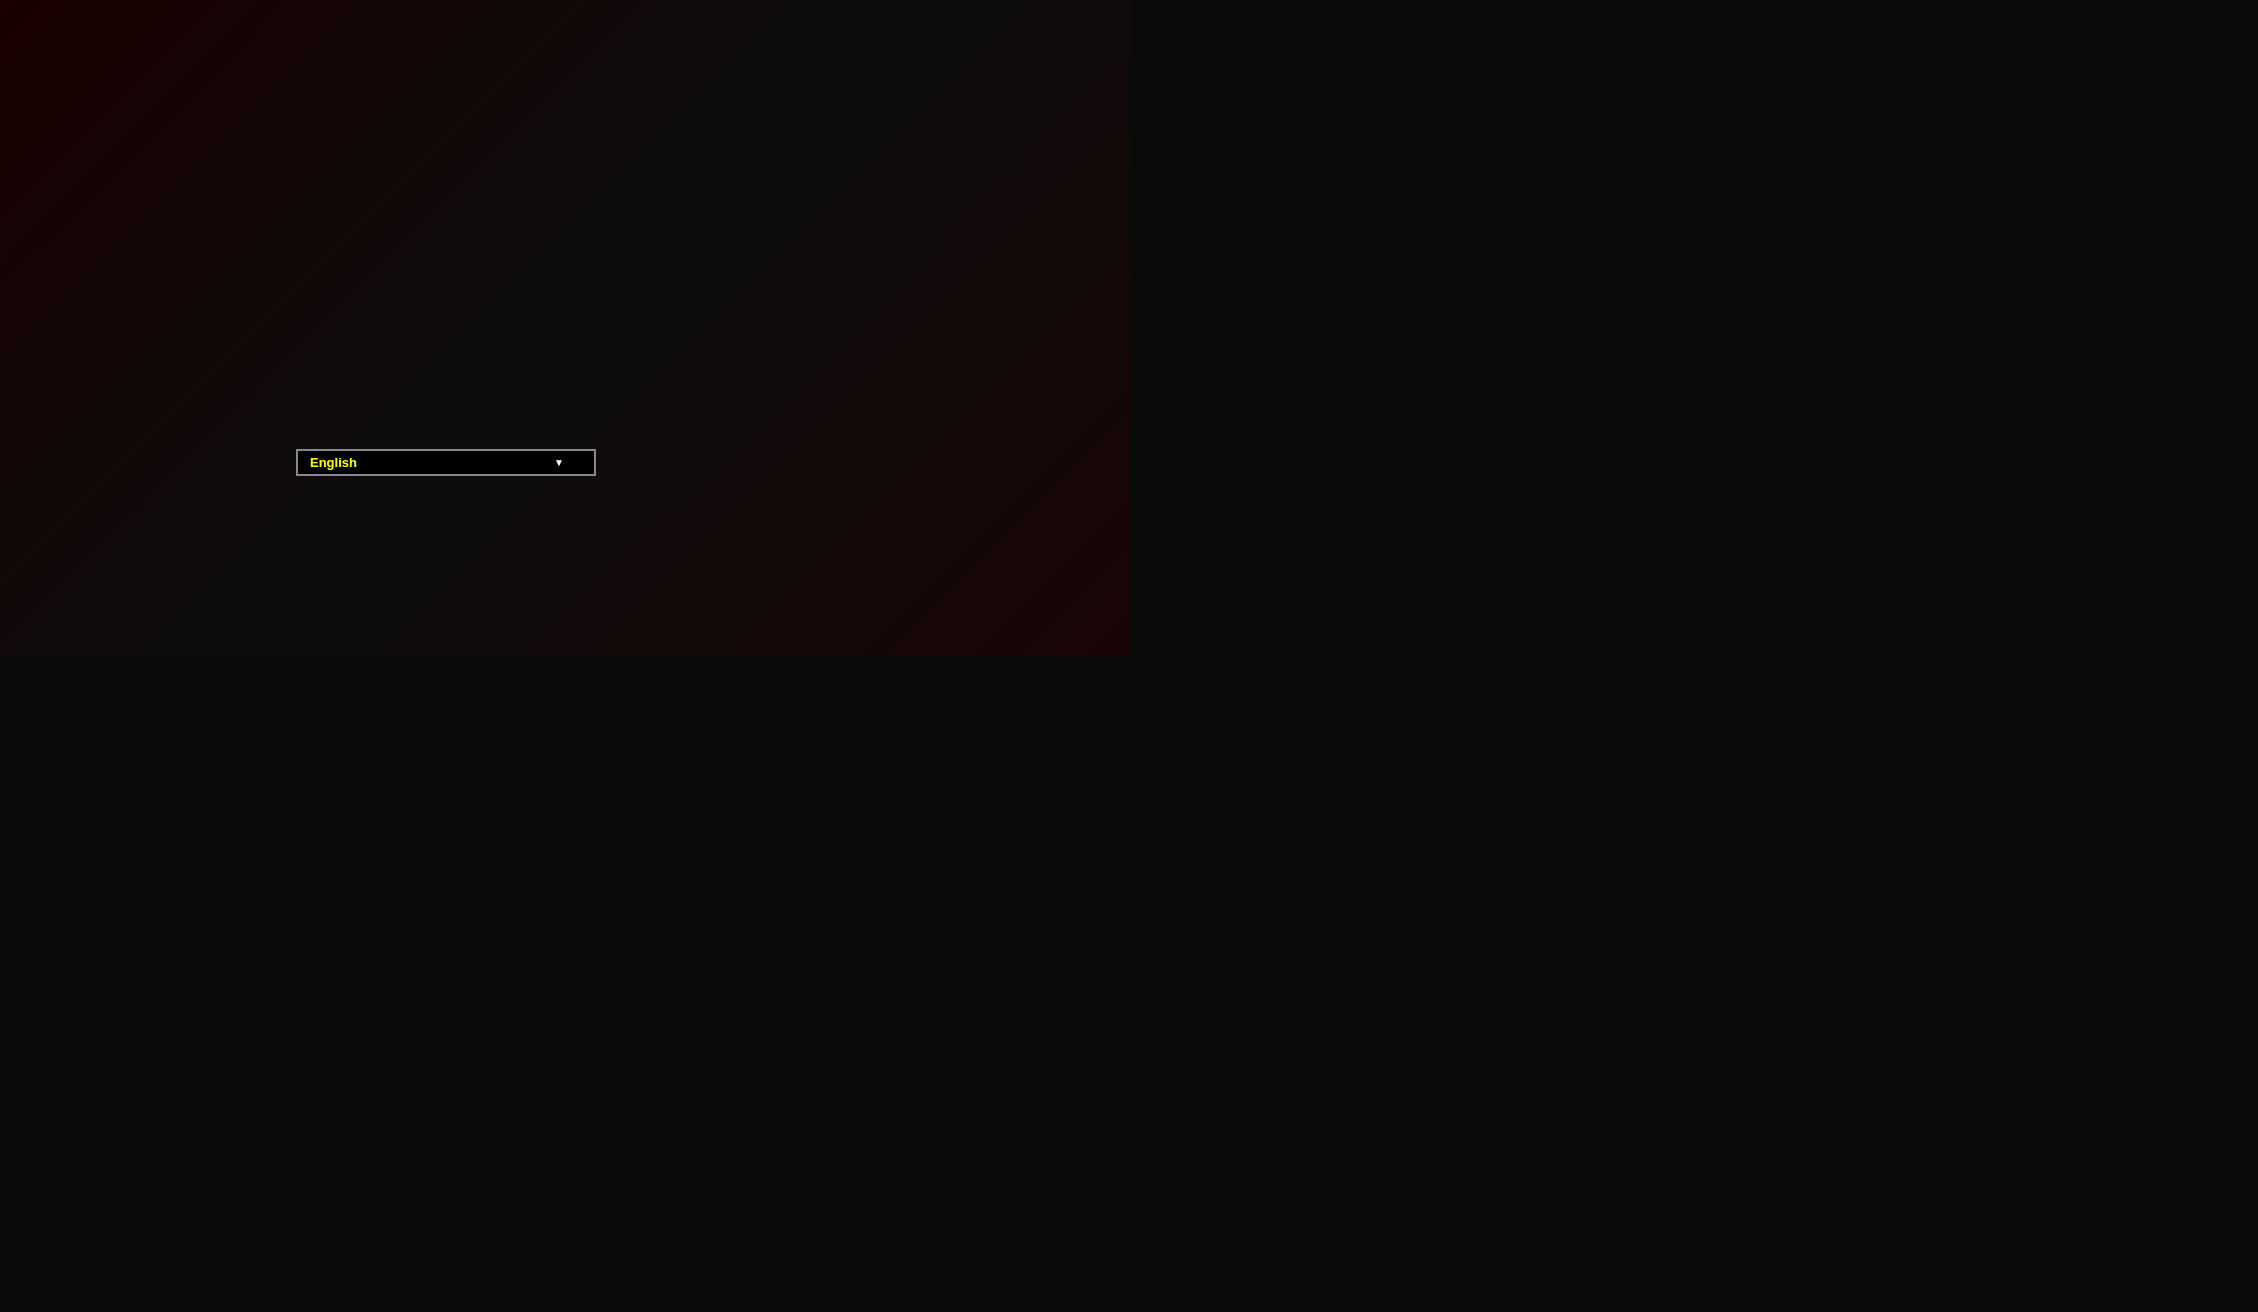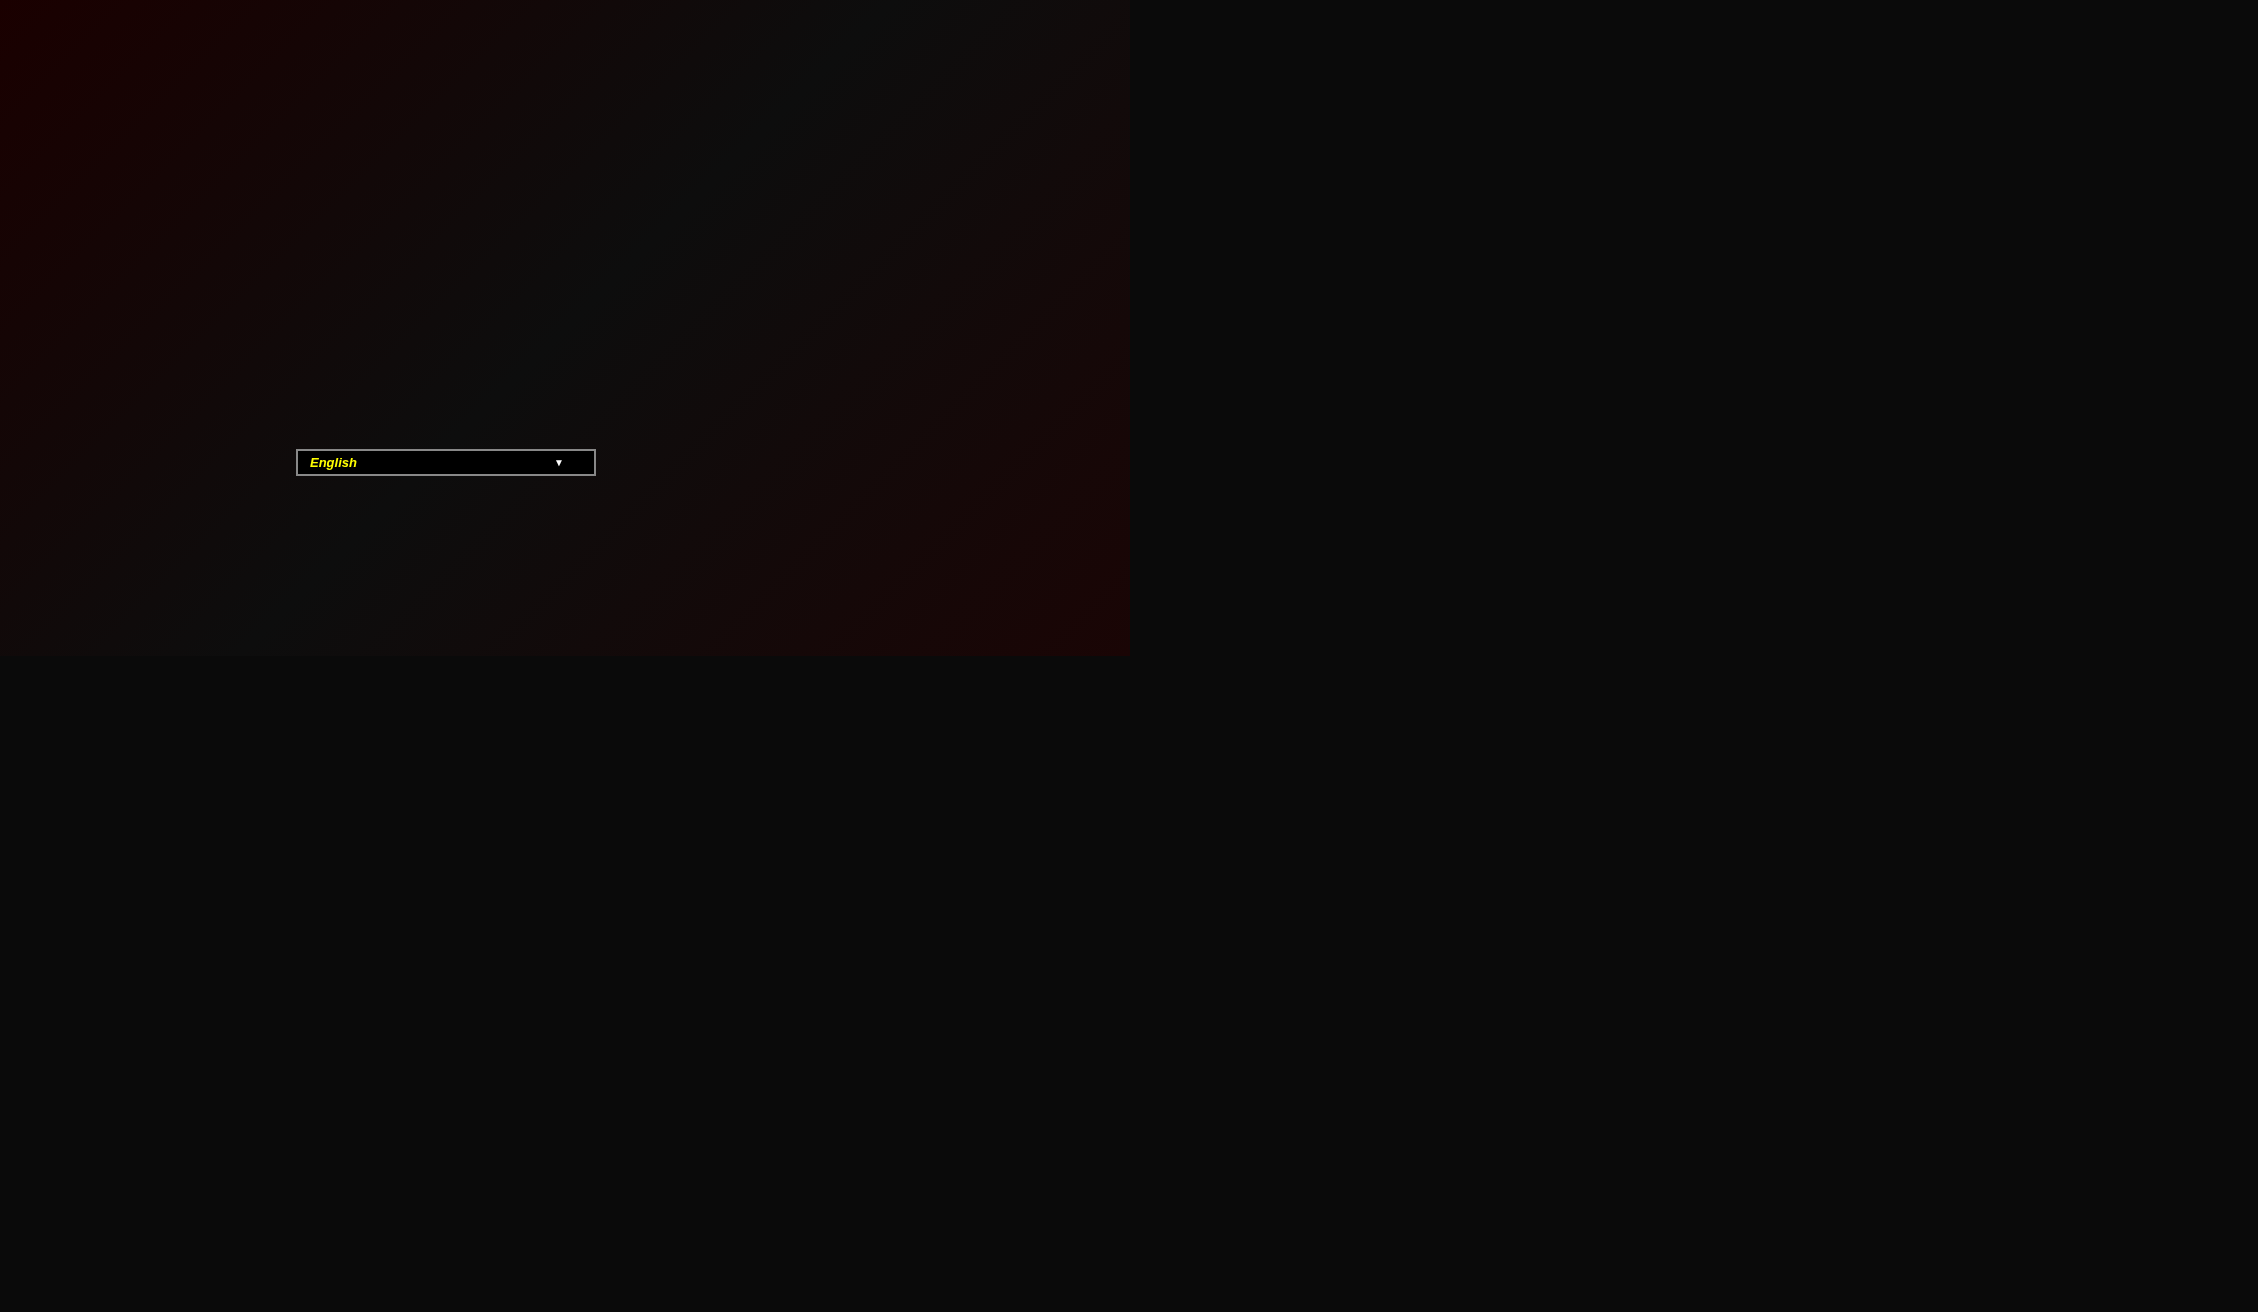--- a/index.html
+++ b/index.html
@@ -20,21 +20,20 @@
       background: linear-gradient(135deg, #1a0000 0%, #0d0d0d 50%, #1a0505 100%);
       z-index: 0;
     }
 
     .main-container {
       position: relative;
       z-index: 1;
       display: flex;
       flex-direction: column;
       height: 100%;
-      font-style: italic;
     }
 
     
     .header {
       background: linear-gradient(180deg, #2a0000 0%, #1a0000 100%);
       border-bottom: 2px solid #cc0000;
       padding: 4px 8px;
       display: flex;
       align-items: center;
       gap: 12px;

